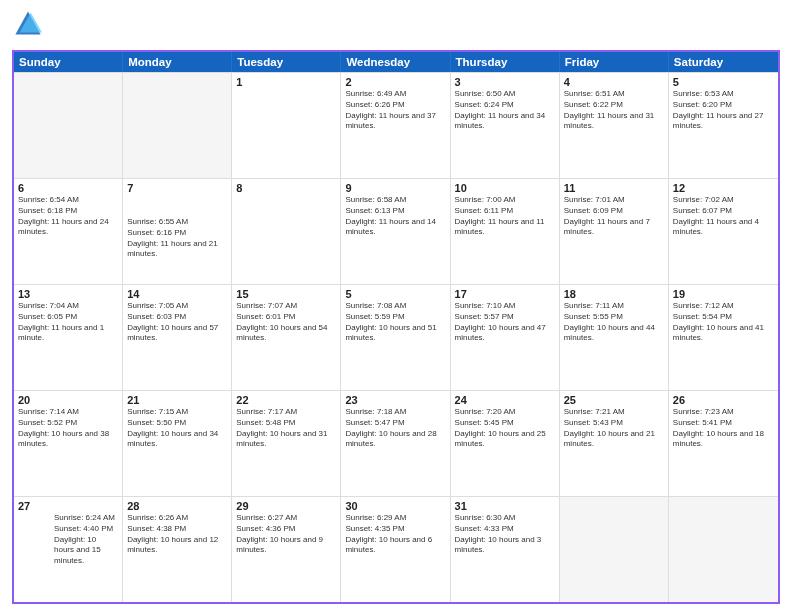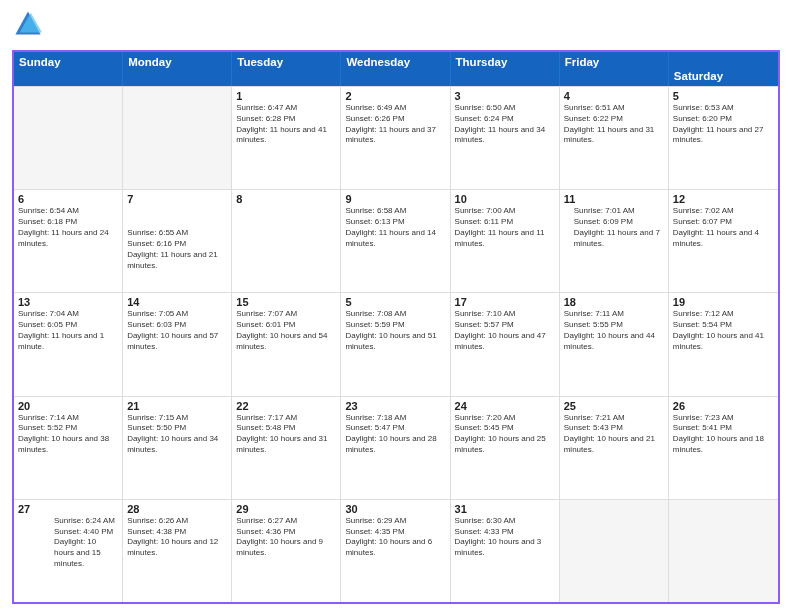--- a/index.html
+++ b/index.html
@@ -59,21 +59,21 @@
       background: #1565c0;
     }
     .cal-header-cell {
       color: #fff;
       font-size: 11.5px;
       font-weight: bold;
       padding: 4px 5px;
       text-align: left;
       border-right: 1px solid #1a75cc;
     }
-    .cal-header-cell:last-child { border-right: none; margin-top: 14px; }
+    .cal-header-cell:last-child { border-right: none; }
     .cal-body {
       display: flex;
       flex-direction: column;
       flex: 1;
     }
     .cal-row {
       display: grid;
       grid-template-columns: repeat(7, 1fr);
       flex: 1;
       border-top: 1px solid #ddd;
@@ -135,23 +135,20 @@
         <div class="cal-header-cell">Thursday</div>
         <div class="cal-header-cell">Friday</div>
         <div class="cal-header-cell">Saturday</div>
       </div>
     <div class="cal-body" id="cal-body">
         <div class="cal-row">
           <div class="cal-cell empty"></div>
           <div class="cal-cell empty"></div>
           <div class="cal-cell">
             <div class="day-num">1</div>
-            <div class="cell-text" style="white-space: pre-line;">Sunrise: 6:47 AM
-Sunset: 6:28 PM
-Daylight: 11 hours and 41 minutes.</div>
           </div>
           <div class="cal-cell">
             <div class="day-num">2</div>
             <div class="cell-text" style="white-space: pre-line;">Sunrise: 6:49 AM
 Sunset: 6:26 PM
 Daylight: 11 hours and 37 minutes.</div>
           </div>
           <div class="cal-cell">
             <div class="day-num">3</div>
             <div class="cell-text" style="white-space: pre-line;">Sunrise: 6:50 AM
@@ -194,21 +191,21 @@
 Daylight: 11 hours and 14 minutes.</div>
           </div>
           <div class="cal-cell">
             <div class="day-num">10</div>
             <div class="cell-text" style="white-space: pre-line;">Sunrise: 7:00 AM
 Sunset: 6:11 PM
 Daylight: 11 hours and 11 minutes.</div>
           </div>
           <div class="cal-cell">
             <div class="day-num">11</div>
-            <div class="cell-text" style="white-space: pre-line; margin-left: 10px;">Sunrise: 7:01 AM
+            <div class="cell-text" style="white-space: pre-line;">Sunrise: 7:01 AM
 Sunset: 6:09 PM
 Daylight: 11 hours and 7 minutes.</div>
           </div>
           <div class="cal-cell">
             <div class="day-num">12</div>
             <div class="cell-text" style="white-space: pre-line;">Sunrise: 7:02 AM
 Sunset: 6:07 PM
 Daylight: 11 hours and 4 minutes.</div>
           </div>
         </div>

